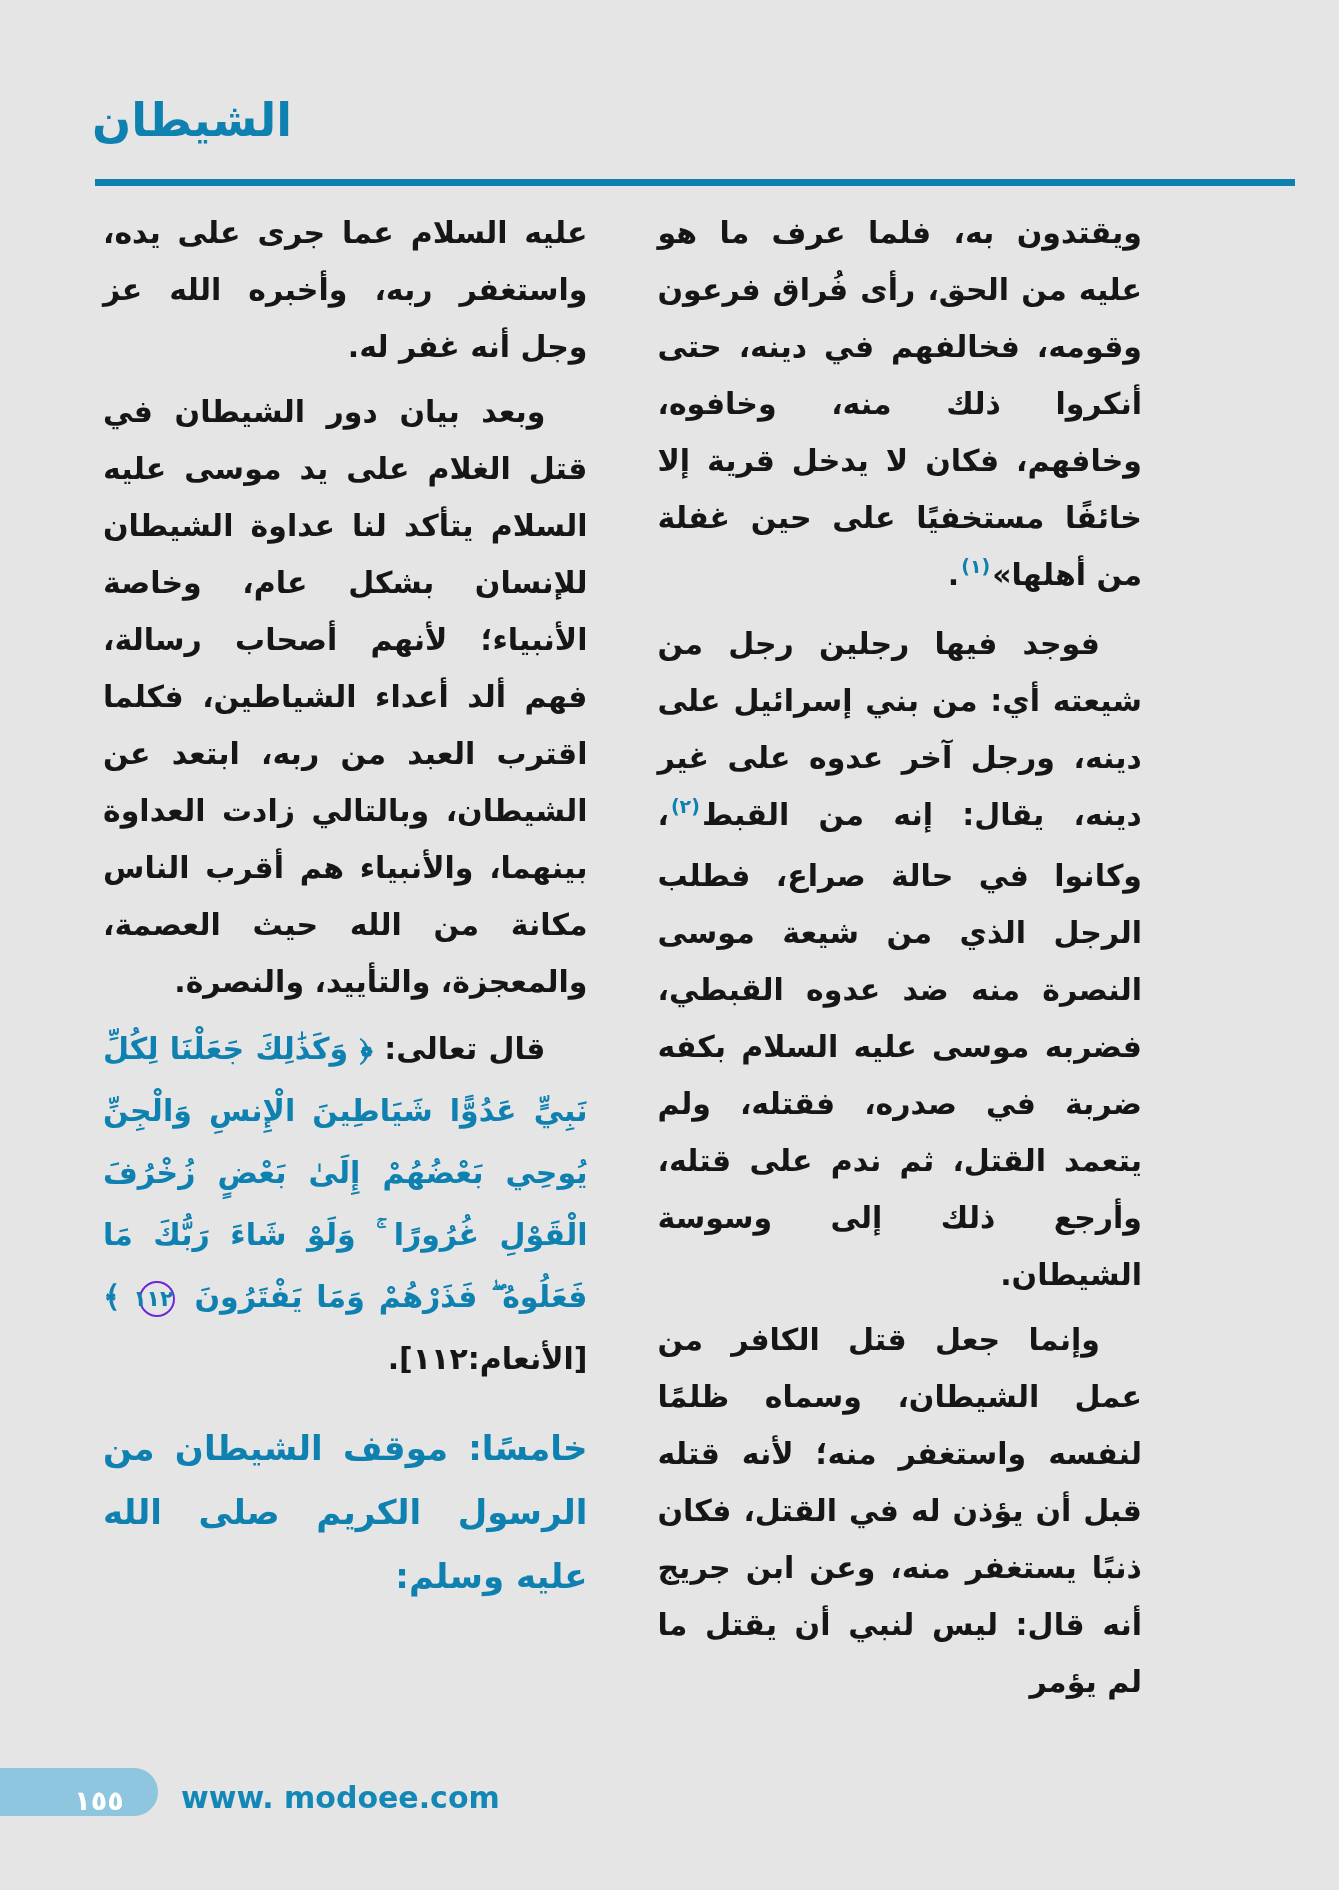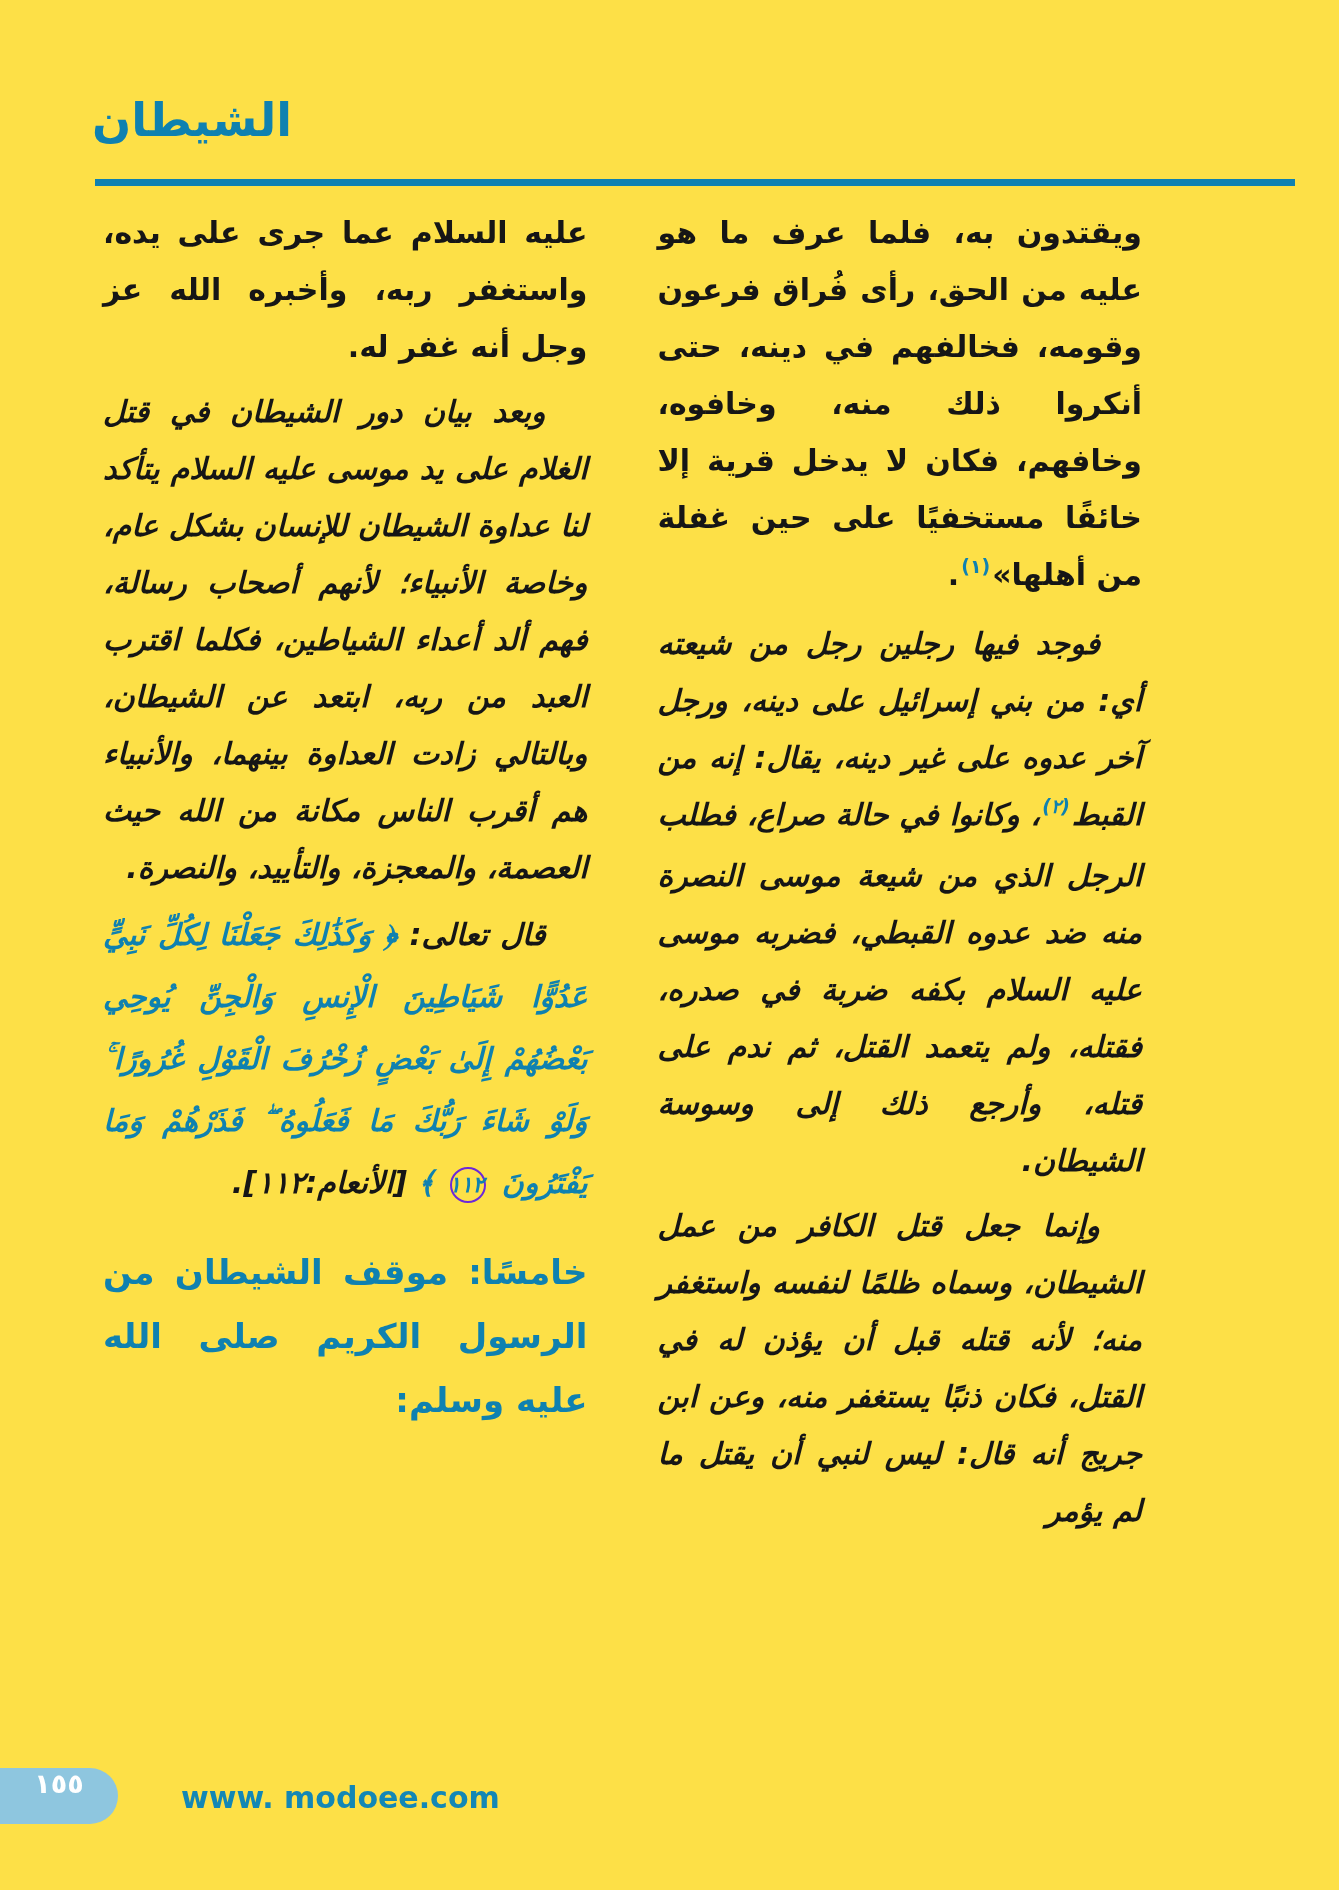--- a/index.html
+++ b/index.html
@@ -1,19 +1,19 @@
 <!DOCTYPE html>
 <html lang="ar" dir="rtl"><head>
 <meta charset="utf-8">
 <style>
   html,body{margin:0;padding:0;background:#ffffff;}
   .page{
     position:relative;
     width:1339px;height:1890px;
-    background:#fde047;
+    background:#e5e5e5;
     overflow:hidden;
     direction:rtl;
     font-family:"DejaVu Sans", sans-serif;
   }
   
   .header-title{
     position:absolute;left:92px;top:84px;
     font-size:46px;font-weight:bold;color:#0f81b0;
     line-height:1.6;
   }
@@ -25,21 +25,21 @@
   .content{
     position:absolute;left:95px;right:189px;top:196px;
     display:flex;direction:rtl;gap:54px;
   }
   .col{flex:1 1 0;min-width:0;}
   .para{
     margin:8px;
     font-size:30px;line-height:57px;font-weight:bold;
     color:#161616;text-align:justify;
   }
-  .para.indent{text-indent:42px;font-style:italic;}
+  .para.indent{text-indent:42px;}
   .seg-text{color:inherit;}
   .seg-fnref{
     color:#0f81b0;font-size:19px;font-weight:bold;
     position:relative;top:-12px;margin:0 2px;
     white-space:nowrap;
   }
   
   .para.verse{line-height:62px;}
   .seg-quran{color:#0f81b0;}
   .seg-aya{
@@ -50,23 +50,23 @@
     margin:0 5px;vertical-align:middle;text-indent:0;
   }
   
   .para.heading{
     color:#0f81b0;font-size:34px;line-height:64px;
     margin-top:26px;margin-bottom:14px;
     text-indent:0;
   }
   
   .footer-pill{
-    position:absolute;left:0;top:1768px;width:118px;height:56px;
+    position:absolute;left:0;top:1768px;width:118px;height:48px;
     background:#8ec6df;border-radius:0 34px 34px 0;
-    display:flex;align-items:flex-start;justify-content:center;
+    display:flex;align-items:flex-end;justify-content:center;padding-left:40px;
   }
   .page-number{
     color:#ffffff;font-size:27px;font-weight:bold;
     letter-spacing:4px;
   }
   .website{
     position:absolute;left:157px;top:1780px;
     direction:ltr;color:#1387b5;
     font-size:30px;font-weight:bold;margin-left:24px;
   }

